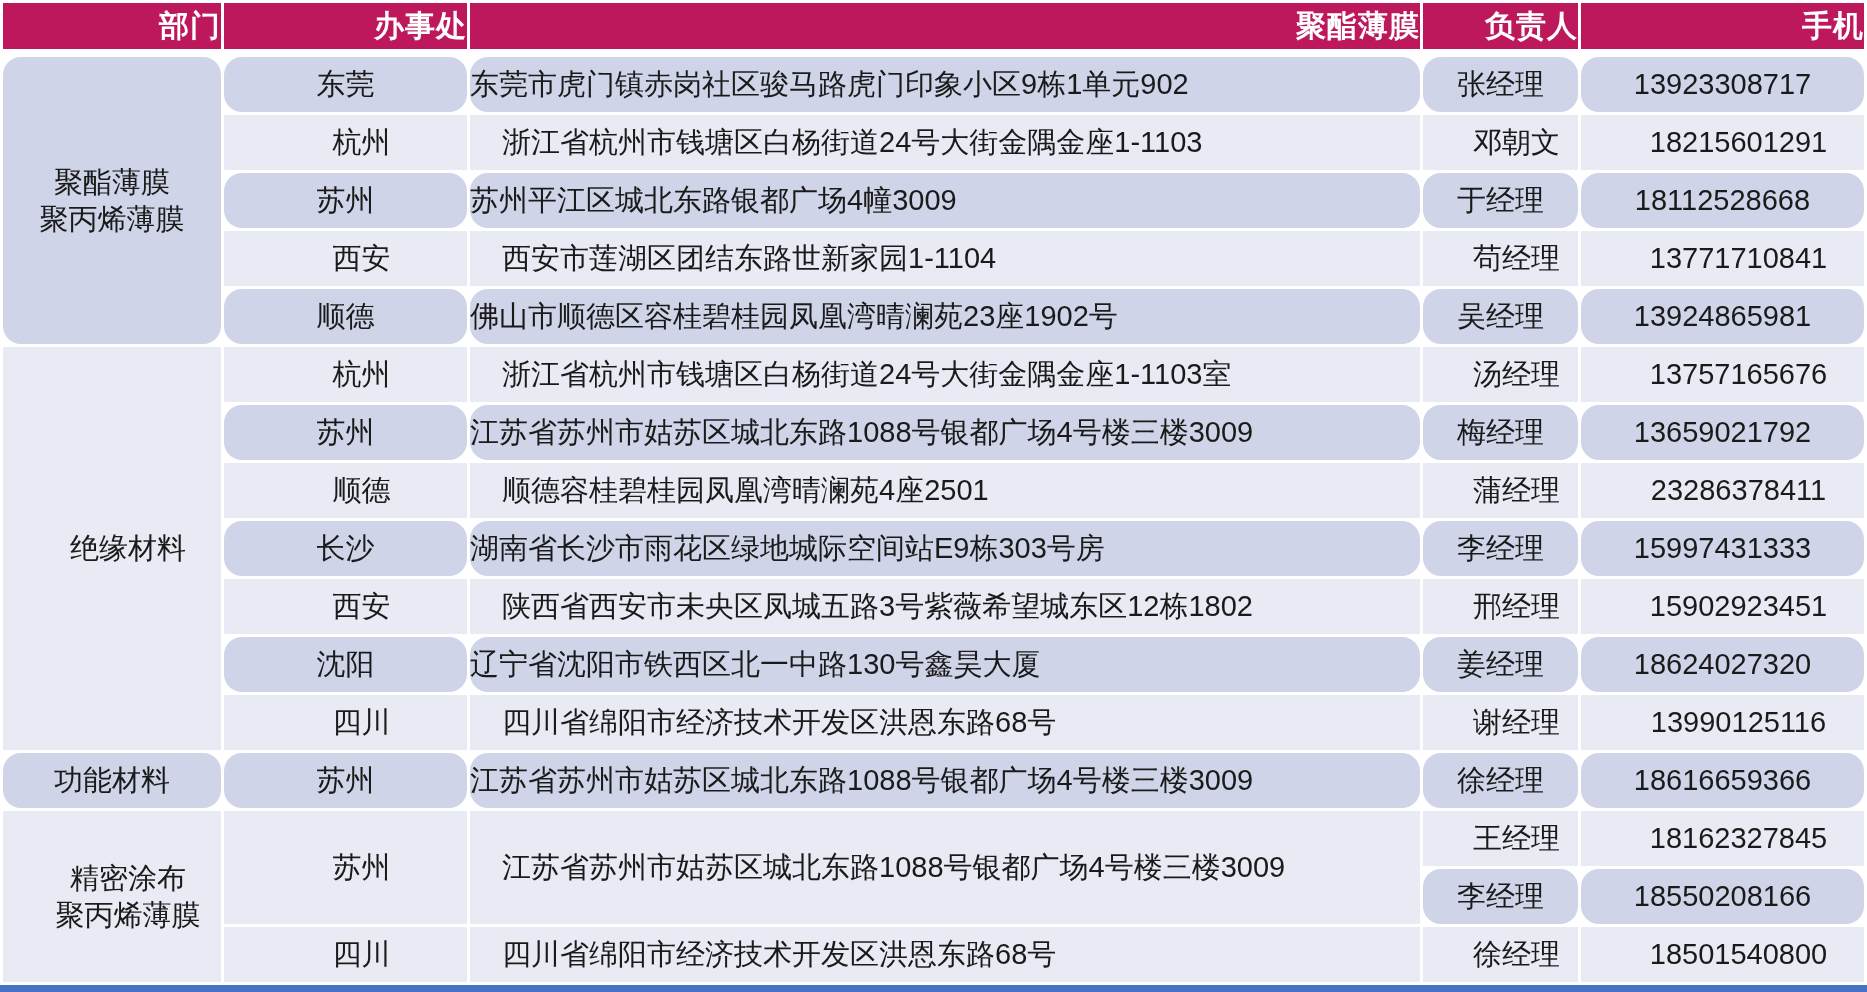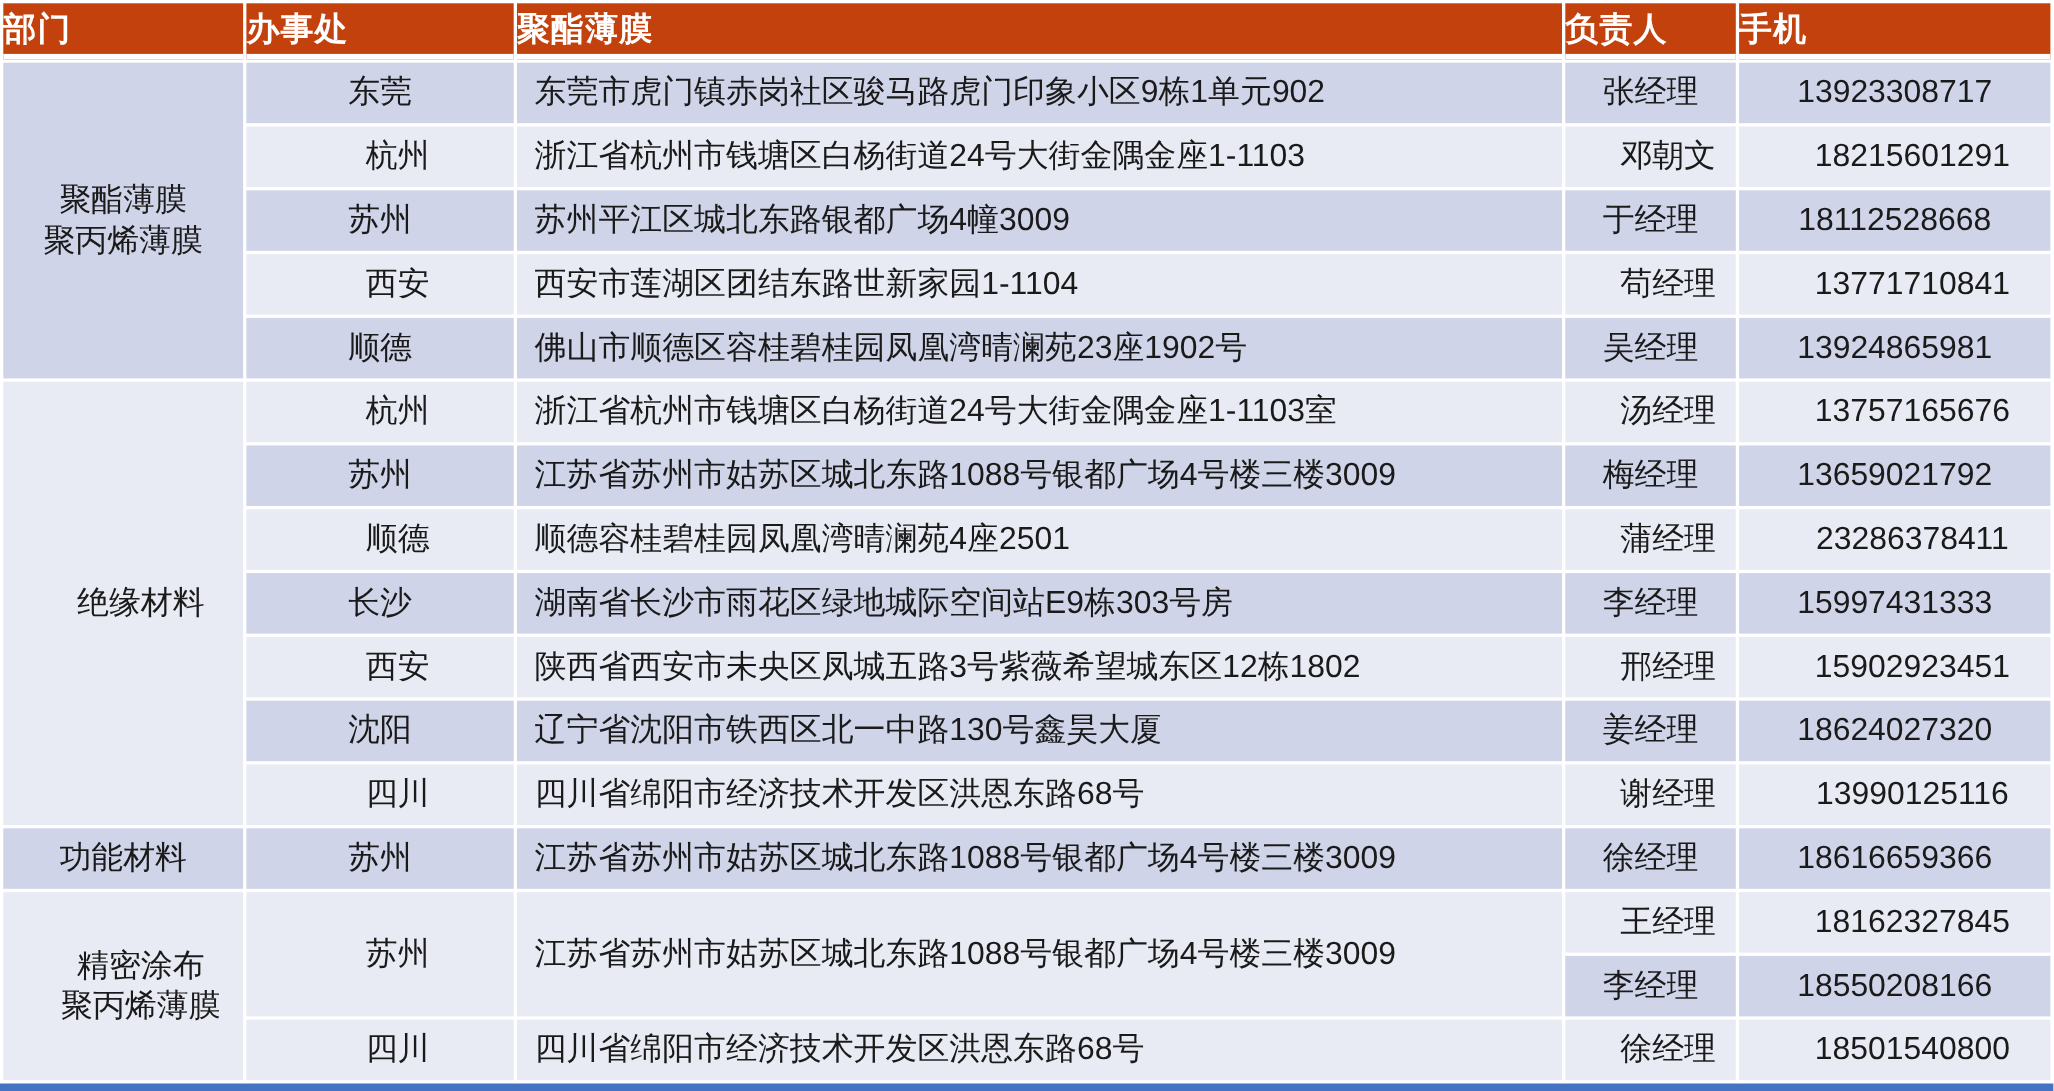--- a/index.html
+++ b/index.html
@@ -23,44 +23,43 @@
   col.c-dept   { width: 218px; }
   col.c-office { width: 243px; }
   col.c-addr   { width: 950px; }
   col.c-mgr    { width: 155px; }
   col.c-phone  { width: 283px; }
 
   thead tr { height: 51px; }
   tbody tr { height: 55px; }
 
   th {
-    background: #c2410c;
+    background: #be185d;
     color: #ffffff;
     font-size: 30px;
     font-weight: bold;
-    text-align: left;
+    text-align: right;
     vertical-align: middle;
     border-bottom: 5px solid #ffffff;
     padding: 0;
     letter-spacing: 1px;
   }
   td {
     font-size: 29px;
     color: #1a1a1a;
     text-align: center;
     vertical-align: middle;
     padding: 0;
     line-height: 1.25;
   }
-  td.dark  { background: #CFD4E8; }
+  td.dark  { background: #CFD4E8; border-radius: 18px; }
   td.light { background: #E9EBF4; padding-left: 32px; }
   td.dept  { white-space: pre-line; }
   td.addr  {
     text-align: left;
-    padding-left: 16px;
   }
   .bottom-bar {
     width: 1867px;
     height: 7px;
     background: #4472C4;
   }
 </style>
 </head>
 <body>
 

